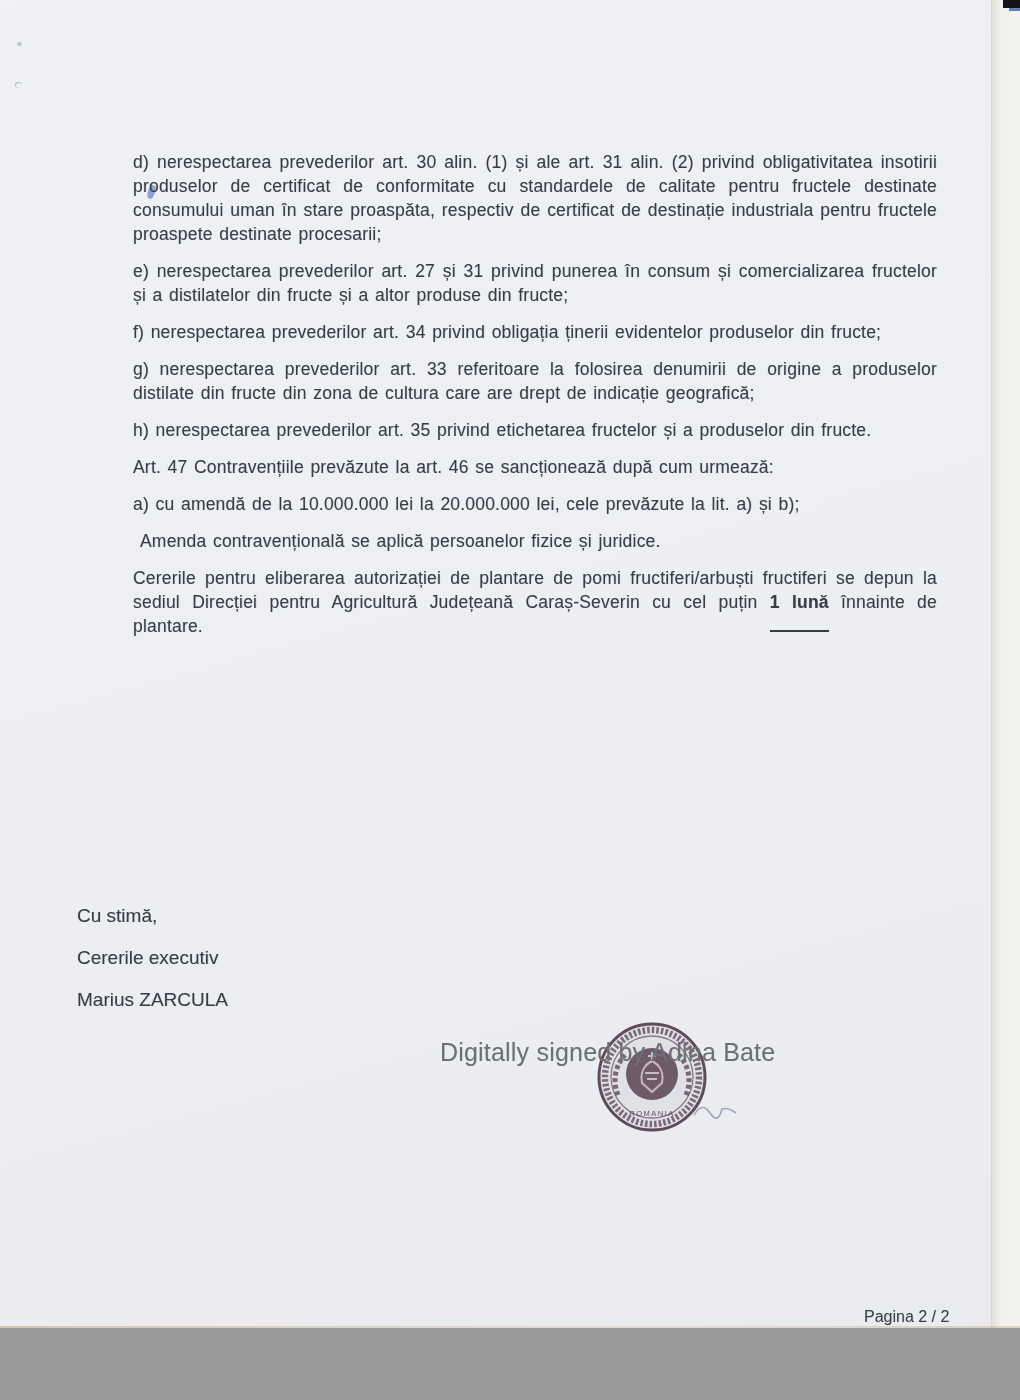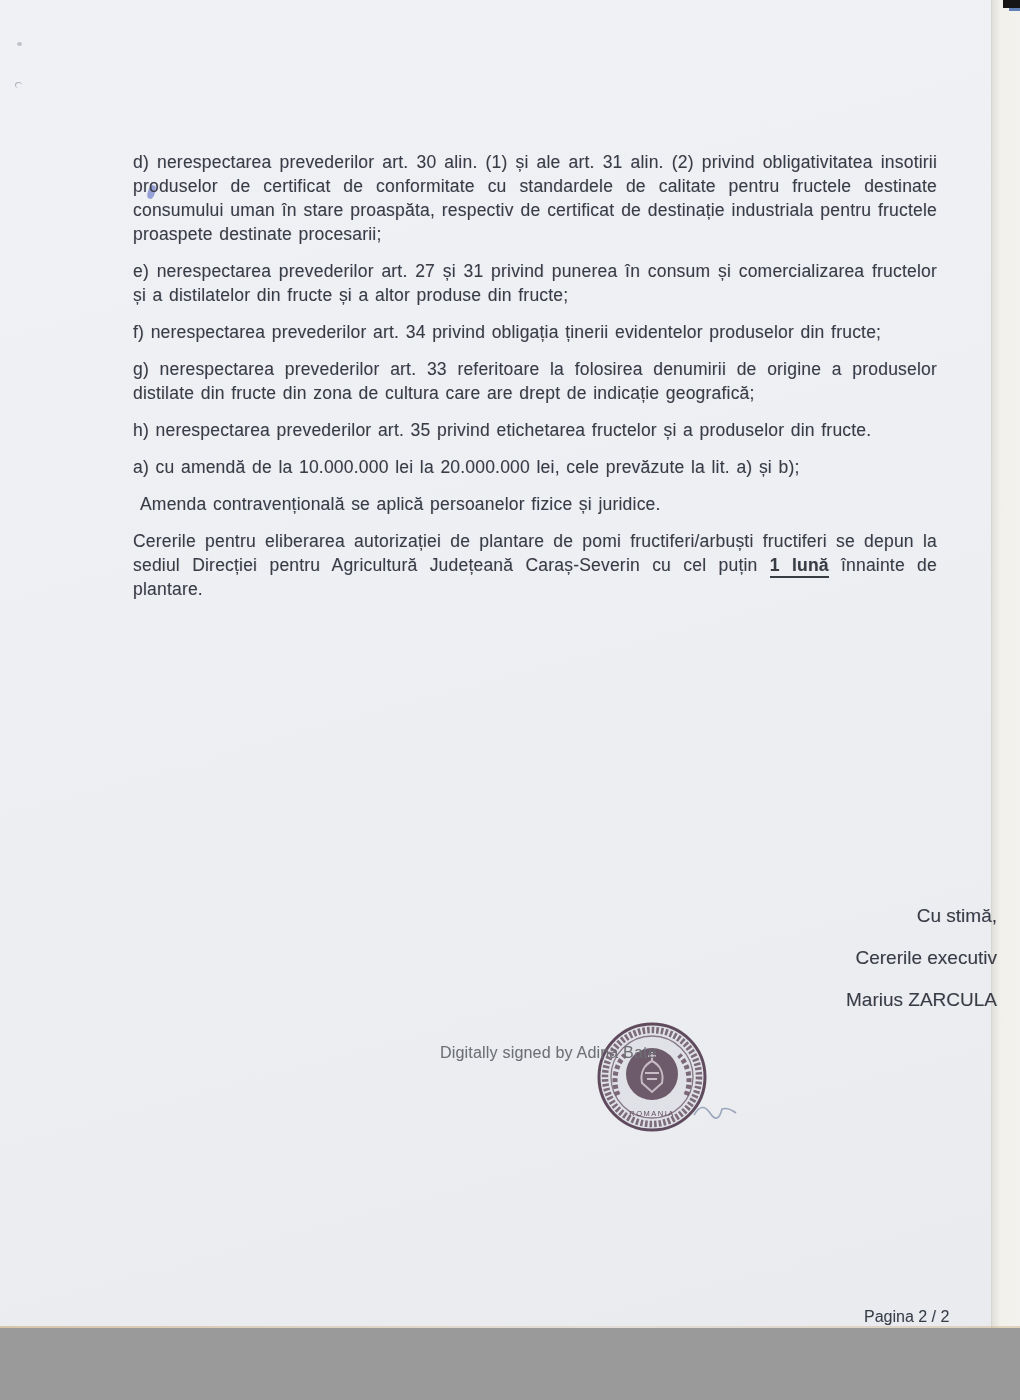--- a/index.html
+++ b/index.html
@@ -21,34 +21,34 @@
   .content {
     position:absolute; left:133px; top:150px; width:804px;
     font-size:17.5px; line-height:24px; text-align:justify;
     letter-spacing:0.2px; word-spacing:1.5px;
   }
   .para {
     margin-bottom:13px;
     text-shadow:0.6px 0 rgba(70,100,175,.18), -0.5px 0 rgba(175,80,80,.12);
   }
   .amenda { padding-left:7px; }
-  .hl { font-weight:bold; border-bottom:2px solid #383c43; padding-bottom:1px; }
+  .hl { font-weight:bold; border-bottom:2px solid #383c43; padding-bottom:18px; }
   .closing {
-    position:absolute; left:77px; top:904px; width:920px; text-align:right;
+    position:absolute; left:77px; top:904px; width:920px; text-align:left;
     font-size:19px; color:#383c43;
   }
   .closing-line {
     line-height:23px; margin-bottom:19px;
     text-shadow:0.6px 0 rgba(70,100,175,.18), -0.5px 0 rgba(175,80,80,.12);
   }
   .stamp { position:absolute; left:596px; top:1021px; width:112px; height:112px;
            opacity:.88; filter:blur(0.35px); }
   .sig {
     position:absolute; left:440px; top:1041px; z-index:3;
-    font-size:16px; line-height:23px; color:#6e6f72; letter-spacing:0.2px;
+    font-size:25px; line-height:23px; color:#6e6f72; letter-spacing:0.2px;
     text-shadow:0.5px 0 rgba(90,110,170,.15);
   }
   .squiggle { position:absolute; left:692px; top:1099px; z-index:3; opacity:.7; }
   .footer {
     position:absolute; left:864px; top:1308px; font-size:16px; color:#383c43;
     text-shadow:0.6px 0 rgba(70,100,175,.18);
   }
   .speck { position:absolute; border-radius:50%; }
   .speck1 { left:148px; top:185px; width:7px; height:14px; background:#4a5ec0; opacity:.55; transform:rotate(18deg); border-radius:40%; }
   .speck2 { left:106px; top:1339px; width:4px; height:9px; background:#3846b8; opacity:.75; }
@@ -67,20 +67,21 @@
   <div class="speck speck2"></div>
   <div class="speck speck3"></div>
   <div class="speck speck4"></div>
 
   <div class="content">
     <p class="para">d) nerespectarea prevederilor art. 30 alin. (1) și ale art. 31 alin. (2) privind obligativitatea insotirii produselor de certificat de conformitate cu standardele de calitate pentru fructele destinate consumului uman în stare proaspăta, respectiv de certificat de destinație industriala pentru fructele proaspete destinate procesarii;</p>
     <p class="para">e) nerespectarea prevederilor art. 27 și 31 privind punerea în consum și comercializarea fructelor și a distilatelor din fructe și a altor produse din fructe;</p>
     <p class="para">f) nerespectarea prevederilor art. 34 privind obligația ținerii evidentelor produselor din fructe;</p>
     <p class="para">g) nerespectarea prevederilor art. 33 referitoare la folosirea denumirii de origine a produselor distilate din fructe din zona de cultura care are drept de indicație geografică;</p>
     <p class="para">h) nerespectarea prevederilor art. 35 privind etichetarea fructelor și a produselor din fructe.</p>
+    <p class="para">Art. 47  Contravențiile prevăzute la art. 46 se sancționează după cum urmează:</p>
     <p class="para">a) cu amendă de la 10.000.000 lei la 20.000.000 lei, cele prevăzute la lit. a) și b);</p>
     <p class="para amenda">Amenda contravențională se aplică persoanelor fizice și juridice.</p>
     <p class="para"><span>Cererile pentru eliberarea autorizației de plantare de pomi fructiferi/arbuști fructiferi se depun la sediul Direcției pentru Agricultură Județeană Caraș-Severin cu cel puțin </span><span class="hl">1 lună</span><span> înnainte de plantare.</span></p>
   </div>
 
   <div class="closing">
     <div class="closing-line">Cu stimă,</div>
     <div class="closing-line">Cererile executiv</div>
     <div class="closing-line">Marius ZARCULA</div>
   </div>

